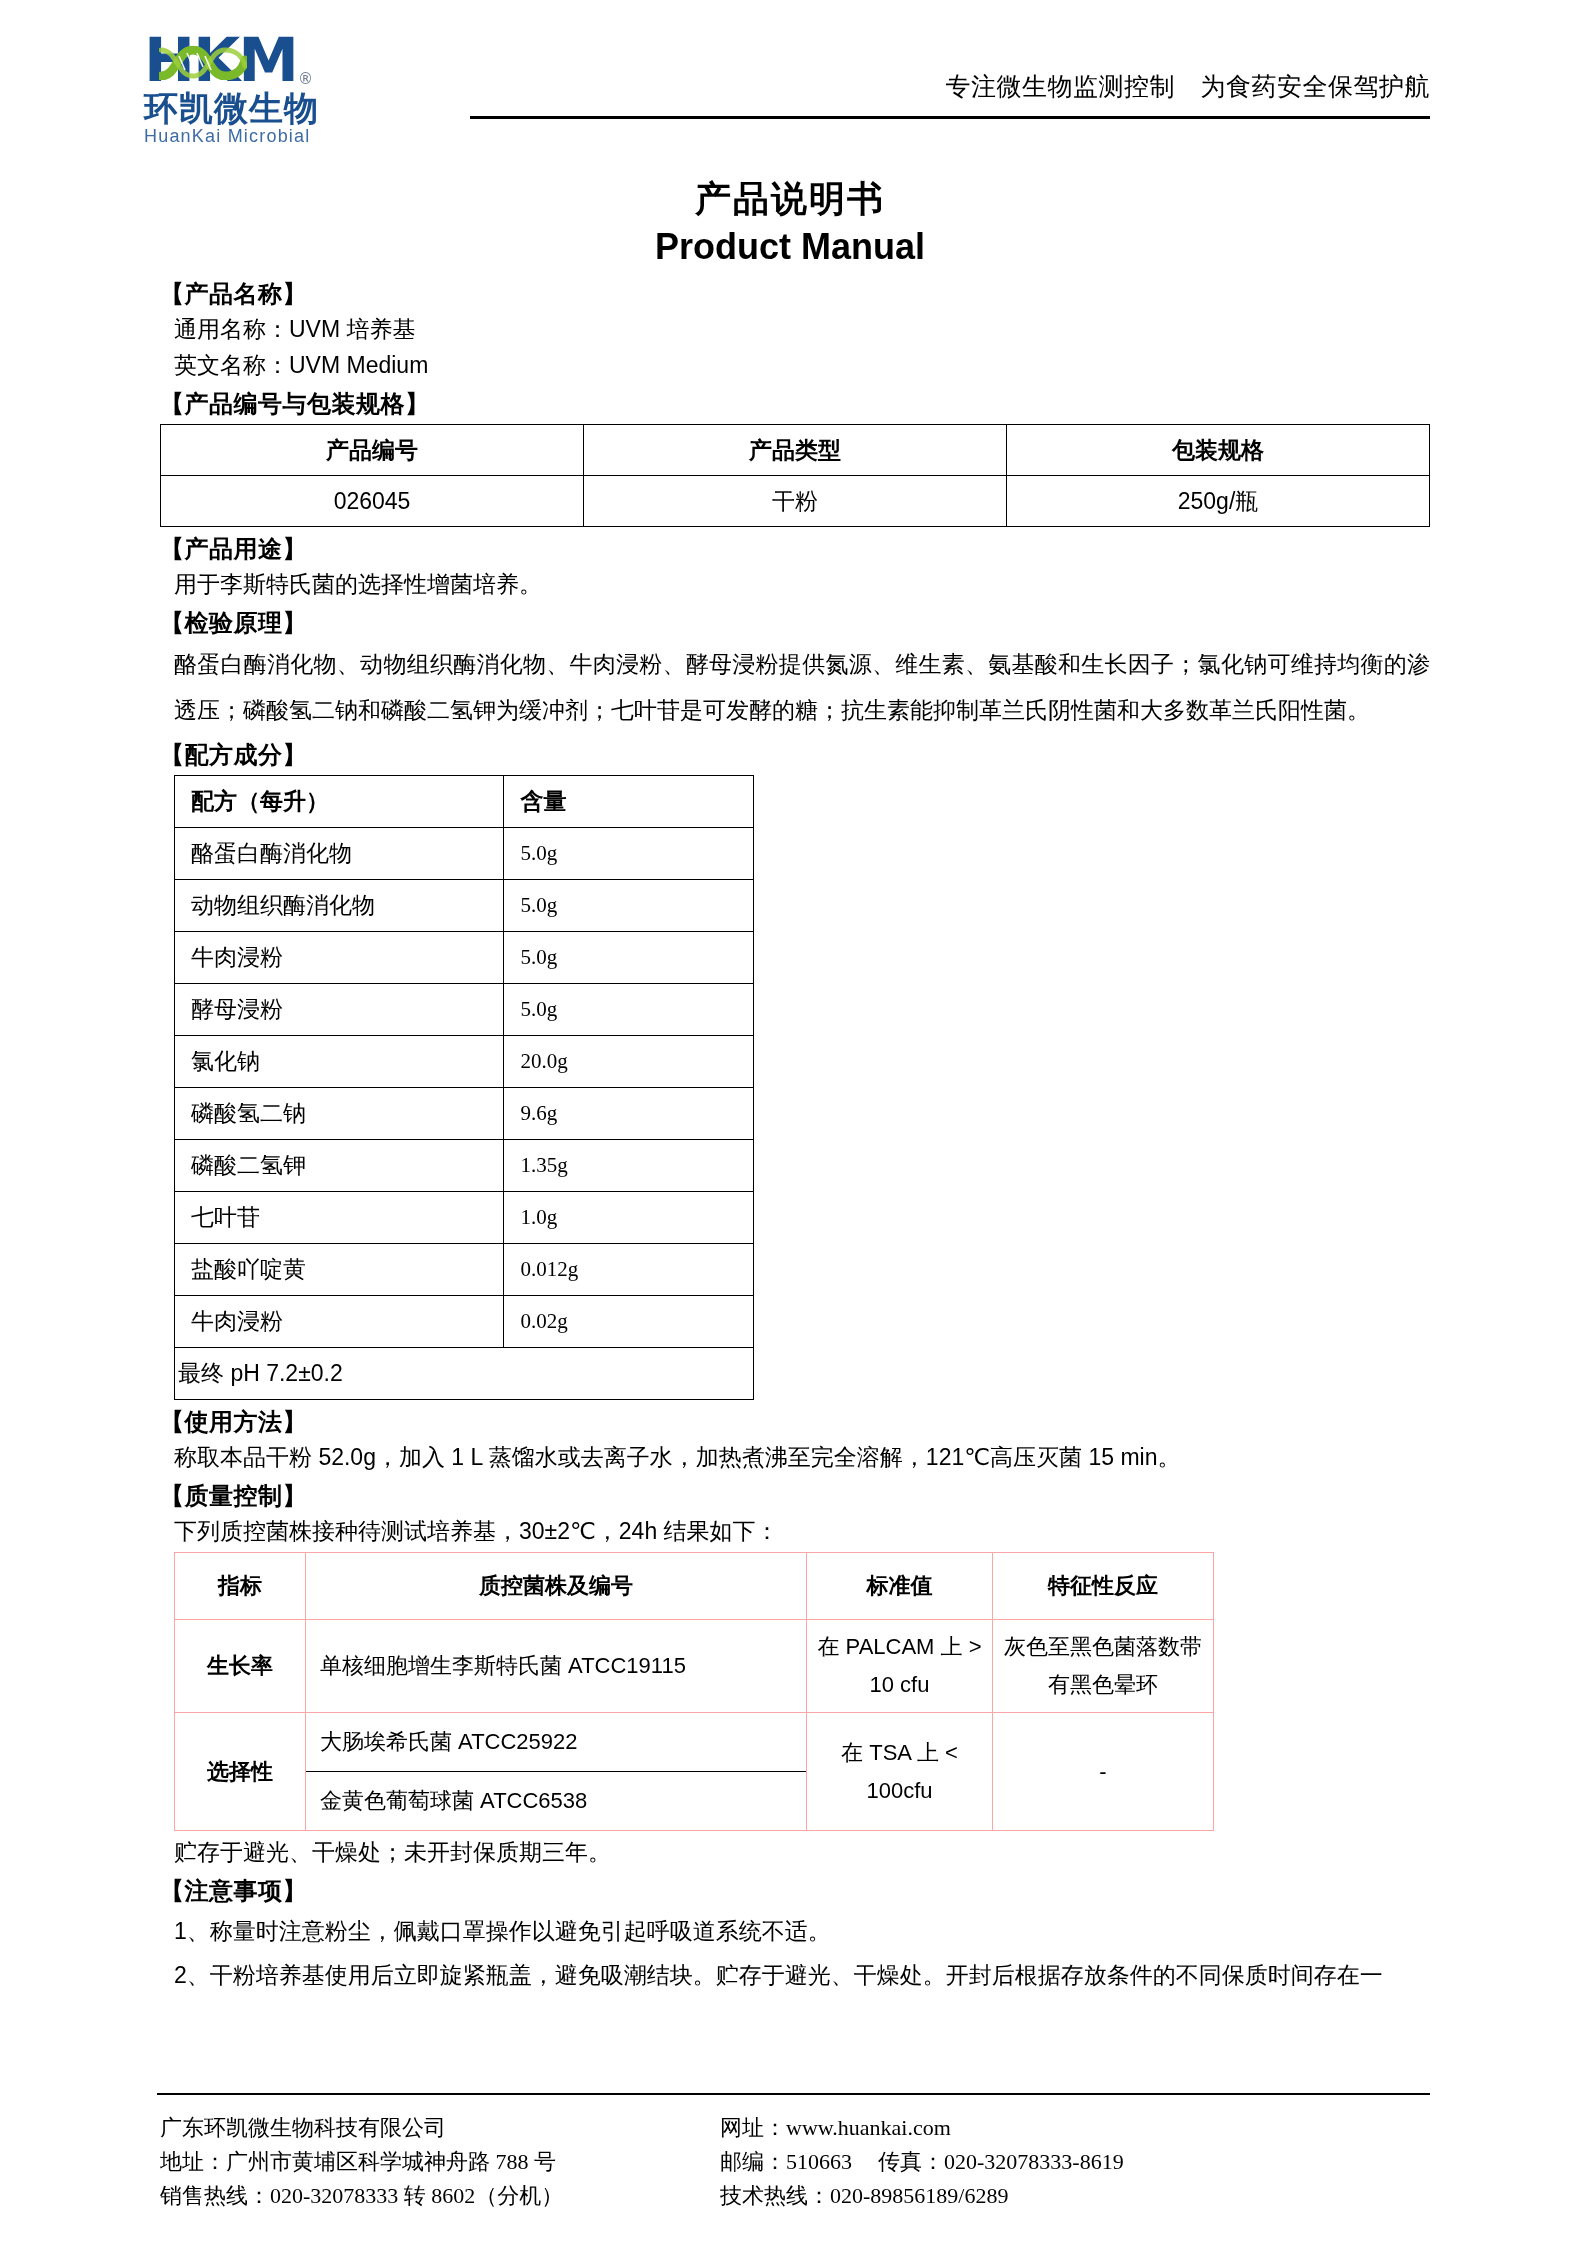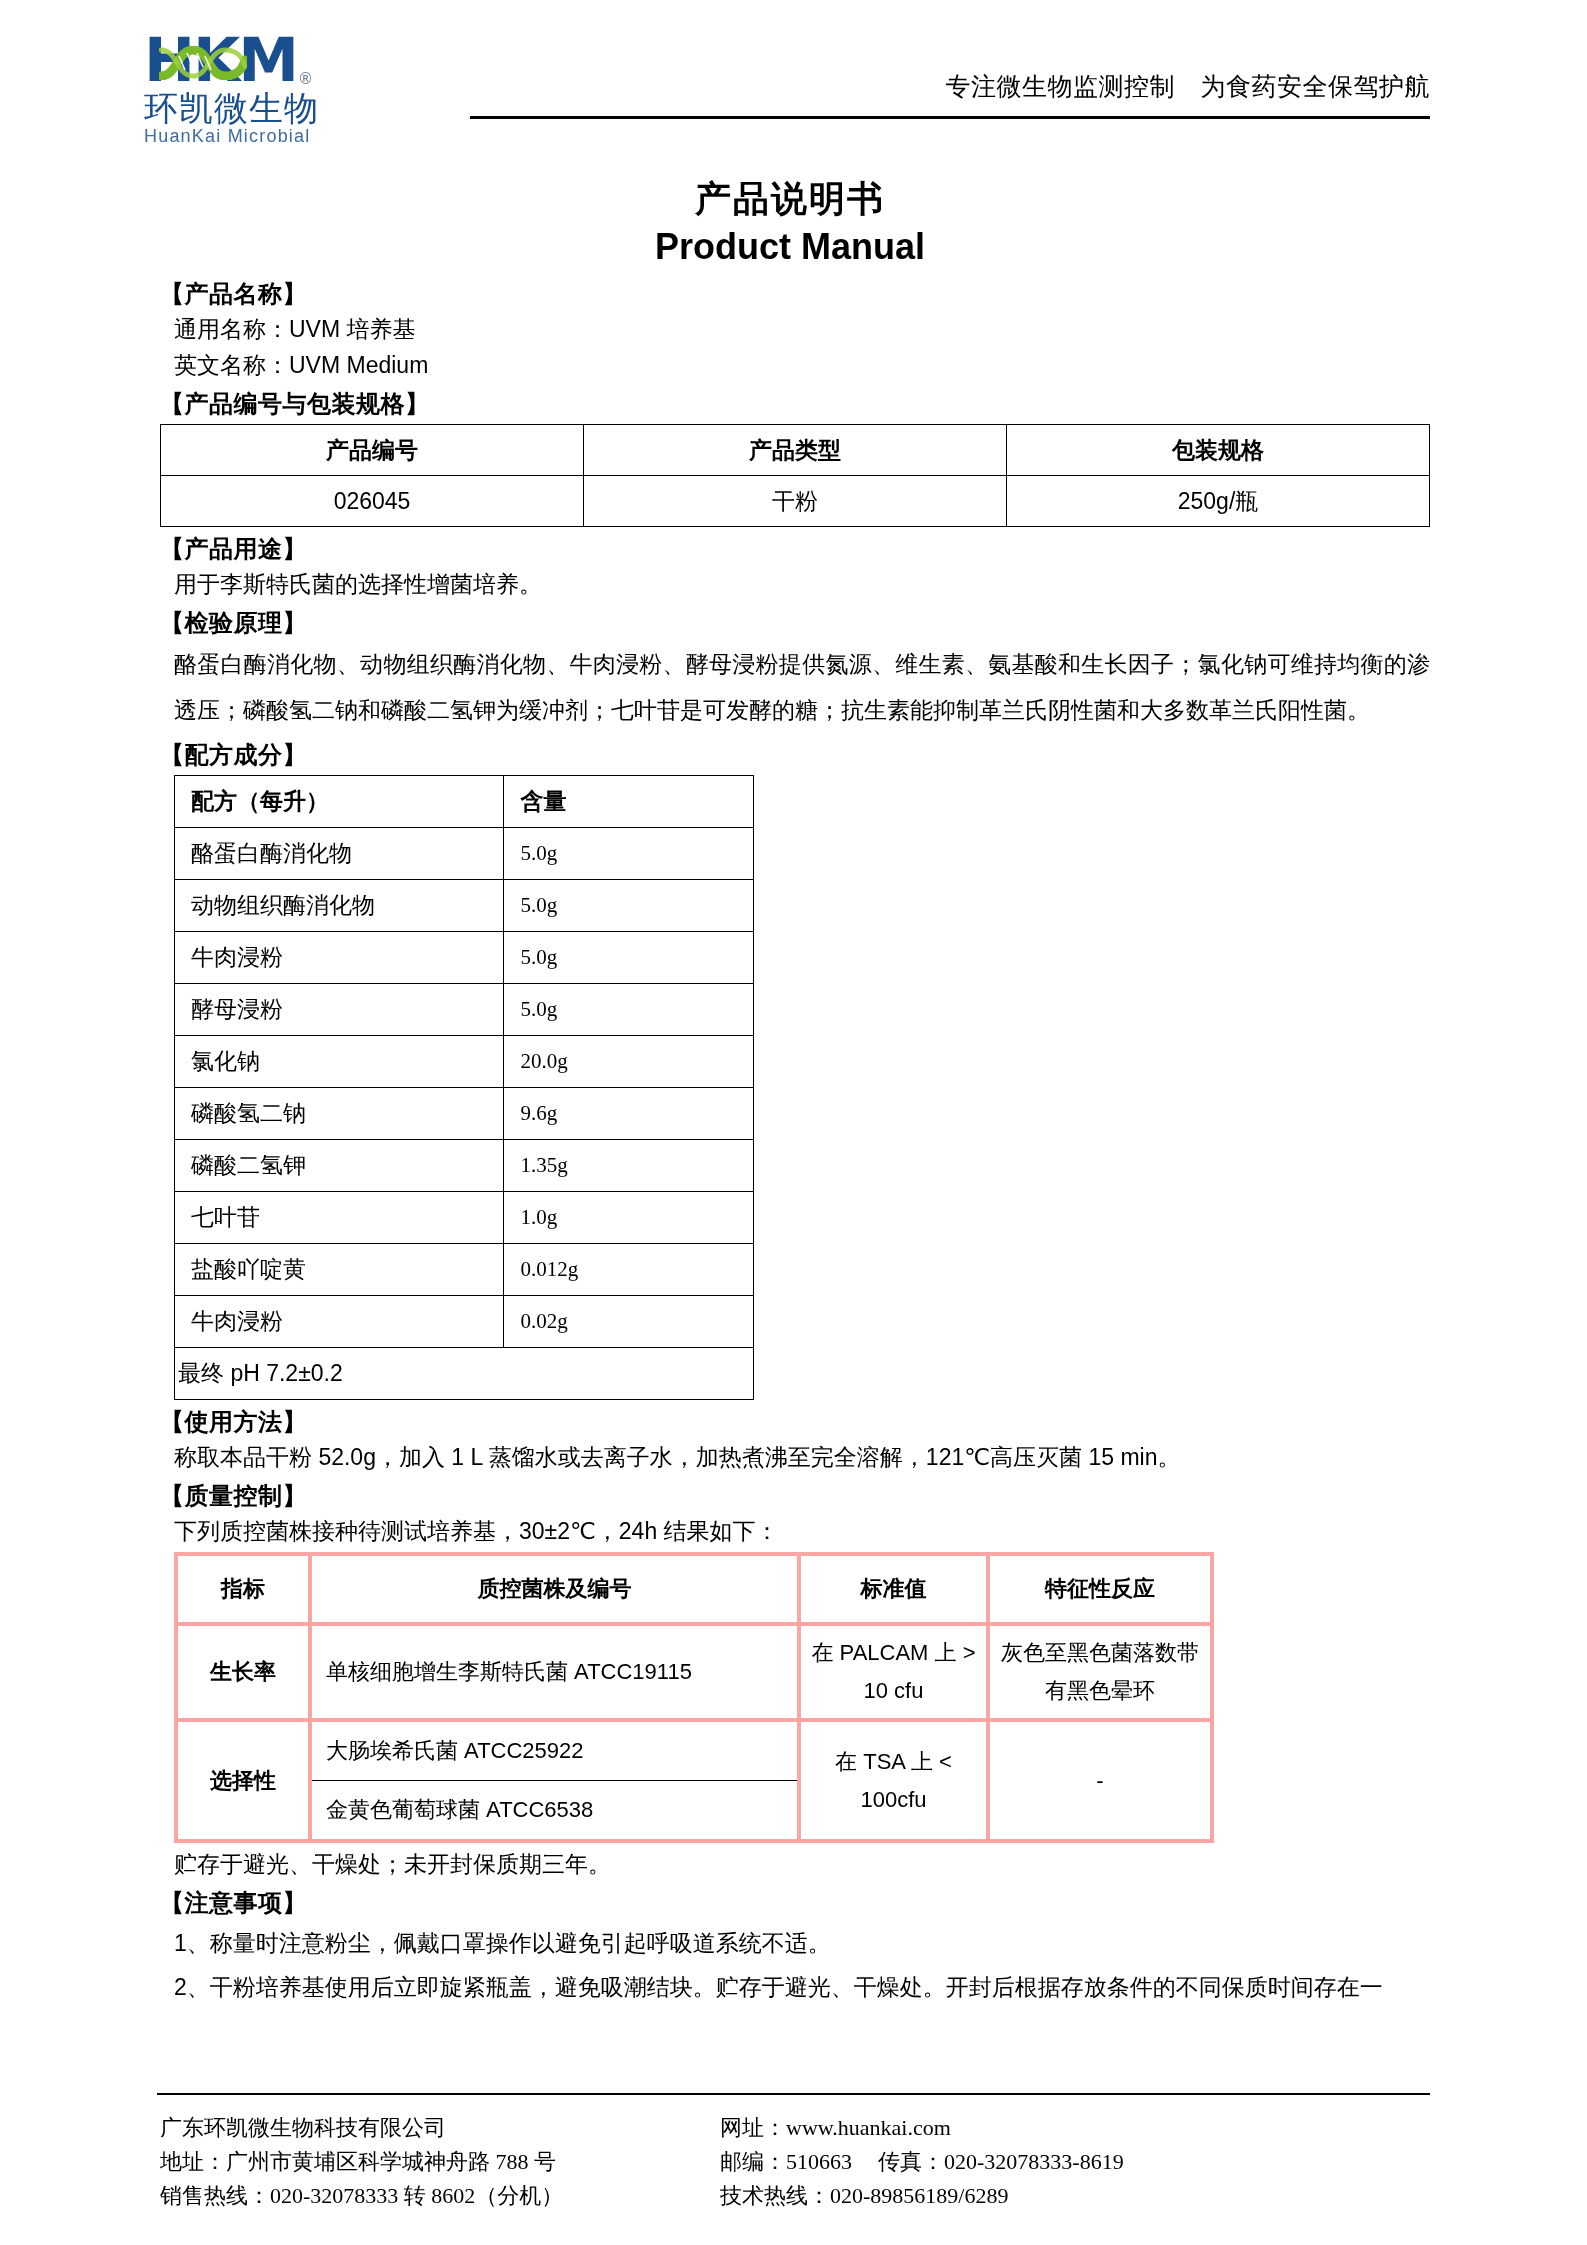--- a/index.html
+++ b/index.html
@@ -63,21 +63,21 @@
   }
   .logo-reg {
     font-size: 15px;
     color: #6f7b90;
     vertical-align: super;
     font-family: "DejaVu Sans", sans-serif;
     margin-left: 1px;
   }
   .logo-cn {
     font-size: 34px;
-    font-weight: 400;
+    font-weight: 700;
     color: #1a4f8f;
     letter-spacing: 1px;
     line-height: 36px;
     margin-top: 2px;
     font-family: "DejaVu Sans", sans-serif;
   }
   .logo-en {
     font-size: 18px;
     color: #3f6ba5;
     letter-spacing: 1.2px;
@@ -207,21 +207,21 @@
     padding: 10px 3px;
   }
   .col-name { width: 330px; }
   .col-amt  { width: 250px; }
 
   .tbl-qc {
     width: 1040px;
     margin: 4px 0 4px 14px;
   }
   .tbl-qc th, .tbl-qc td {
-    border: 4px solid #fca5a5;
+    border: 1px solid #fca5a5;
     padding: 8px 10px;
     font-size: 22px;
     vertical-align: middle;
   }
   .tbl-qc th {
     font-weight: 700;
     text-align: center;
     height: 50px;
   }
   .tbl-qc td.idx {

